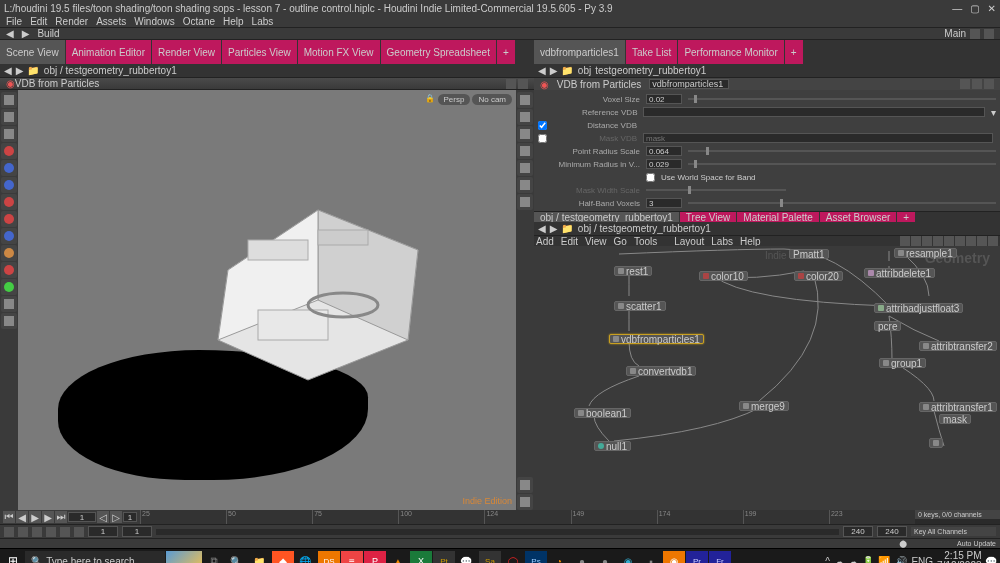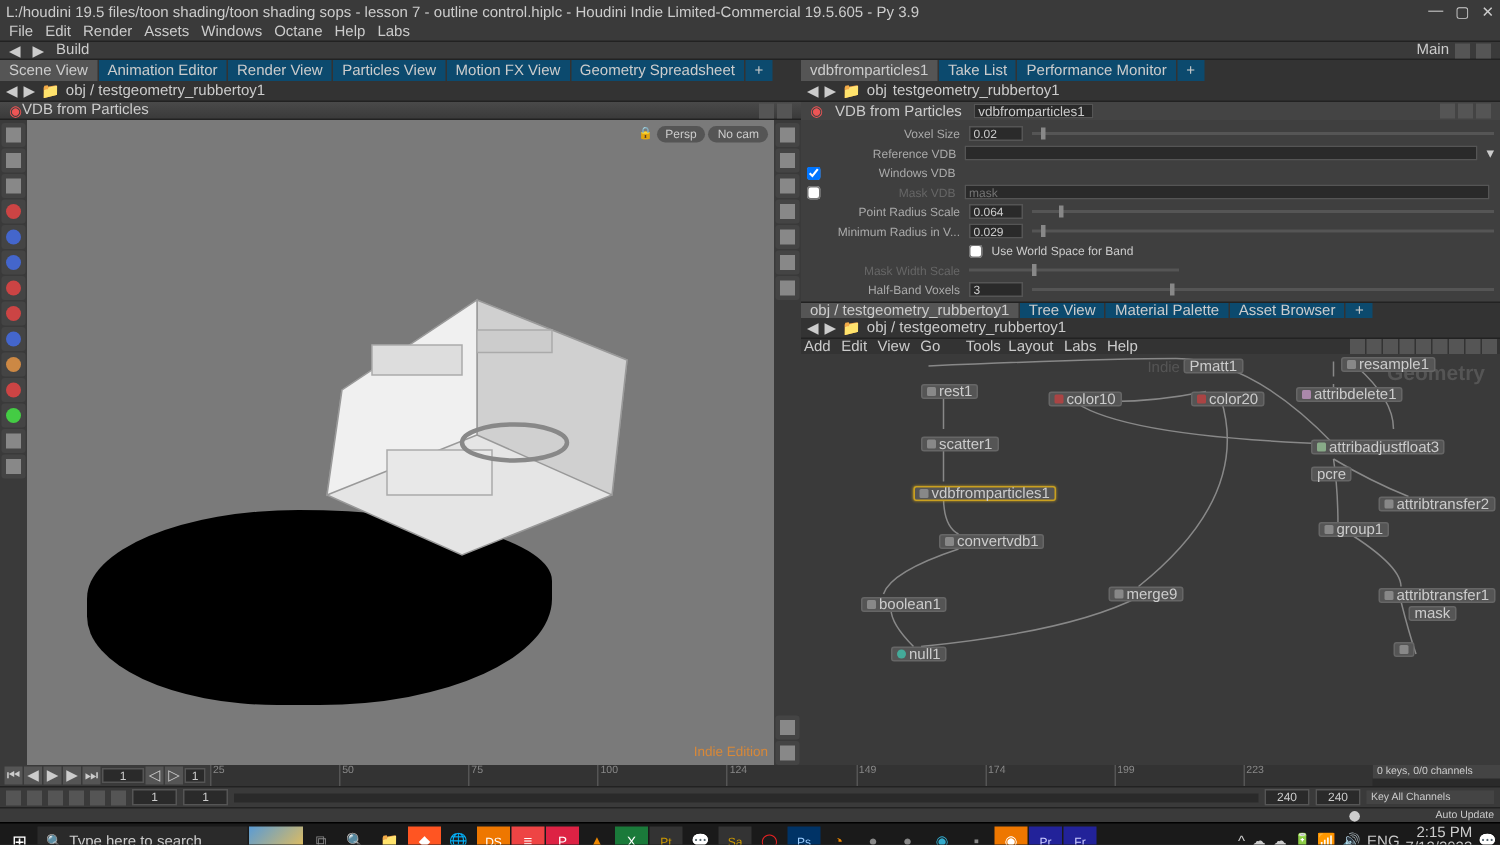--- a/index.html
+++ b/index.html
@@ -6,22 +6,22 @@
 body { background: #2a2a2a; width: 1000px; height: 563px; overflow: hidden; }
 .titlebar { background: #3a3a3a; height: 16px; display: flex; align-items: center; padding: 0 4px; font-size: 9px; color: #999; justify-content: space-between; }
 .titlebar-controls { display: flex; gap: 8px; }
 .titlebar-controls span { cursor: pointer; }
 .menubar { background: #3a3a3a; height: 12px; display: flex; gap: 8px; padding: 0 6px; align-items: center; font-size: 9px; border-bottom: 1px solid #222; }
 .menubar span { cursor: pointer; }
 .toolbar { background: #3a3a3a; height: 12px; display: flex; align-items: center; padding: 0 6px; gap: 8px; font-size: 9px; border-bottom: 1px solid #222; }
 .toolbar-right { margin-left: auto; display: flex; gap: 4px; align-items: center; }
 .main { display: flex; height: 470px; }
 .left-panel { width: 534px; display: flex; flex-direction: column; background: #3a3a3a; }
-.tabs { display: flex; gap: 1px; background: #333; height: 14px; font-size: 8px; }
-.tab { background: #0c4a6e; padding: 0 6px; display: flex; align-items: center; cursor: pointer; }
+.tabs { display: flex; gap: 1px; background: #333; height: 24px; font-size: 8px; }
+.tab { background: #be185d; padding: 0 6px; display: flex; align-items: center; cursor: pointer; }
 .tab.active { background: #555; }
 .path-bar { background: #333; height: 14px; display: flex; align-items: center; padding: 0 4px; font-size: 9px; gap: 4px; border-bottom: 1px solid #222; }
 .header-bar { background: linear-gradient(to bottom, #4a4a4a, #3a3a3a); height: 12px; display: flex; align-items: center; padding: 0 6px; font-size: 9px; border-bottom: 1px solid #222; }
 .header-icons { margin-left: auto; display: flex; gap: 2px; }
 .vp-area { flex: 1; position: relative; display: flex; }
 .left-side-toolbar { width: 18px; background: #3a3a3a; display: flex; flex-direction: column; gap: 1px; padding-top: 2px; }
 .tool-icon { width: 16px; height: 16px; background: #444; margin: 0 auto; cursor: pointer; border-radius: 2px; position: relative; }
 .tool-icon.red::after { content:''; position:absolute; inset:3px; background:#c44; border-radius:50%; }
 .tool-icon.blue::after { content:''; position:absolute; inset:3px; background:#46c; border-radius:50%; }
 .tool-icon.green::after { content:''; position:absolute; inset:3px; background:#4c4; border-radius:50%; }
@@ -213,21 +213,21 @@
         <input class="param-input" value="0.02" style="">
         <div class="param-slider" style="--pct:2%"></div>
       </div>
       <div class="param-row">
         <span class="param-label">Reference VDB</span>
         <input class="param-text" style="">
         <span>▾</span>
       </div>
       <div class="param-row">
         <input type="checkbox" class="param-check" checked="" style="">
-        <span class="param-label" style="width:84px">Windows VDB</span>
+        <span class="param-label" style="width:84px">Distance VDB</span>
       </div>
       <div class="param-row">
         <input type="checkbox" class="param-check" style="">
         <span class="param-label" style="width:84px;color:#666">Mask VDB</span>
         <input class="param-text" style="color: rgb(85, 85, 85);" placeholder="mask">
       </div>
       <div class="param-row">
         <span class="param-label">Point Radius Scale</span>
         <input class="param-input" value="0.064" style="">
         <div class="param-slider" style="--pct:6%"></div>
@@ -263,22 +263,22 @@
     <div class="path-bar">
       <span>◀</span>
       <span>▶</span>
       <span>📁</span>
       <span>obj / testgeometry_rubbertoy1</span>
     </div>
     <div class="mini-toolbar">
       <span style="margin-right:6px">Add</span>
       <span style="margin-right:6px">Edit</span>
       <span style="margin-right:6px">View</span>
-      <span style="margin-right:16px">Go</span>
-      <span style="margin-right:4px">Tools</span>
+      <span style="margin-right:6px">Go</span>
+      <span style="margin-right:16px">Tools</span>
       <span style="margin-right:6px">Layout</span>
       <span style="margin-right:6px">Labs</span>
       <span>Help</span>
       <div style="margin-left:auto;display:flex;gap:1px">
         <div class="mini-btn"></div>
         <div class="mini-btn"></div>
         <div class="mini-btn"></div>
         <div class="mini-btn"></div>
         <div class="mini-btn"></div>
         <div class="mini-btn"></div>

